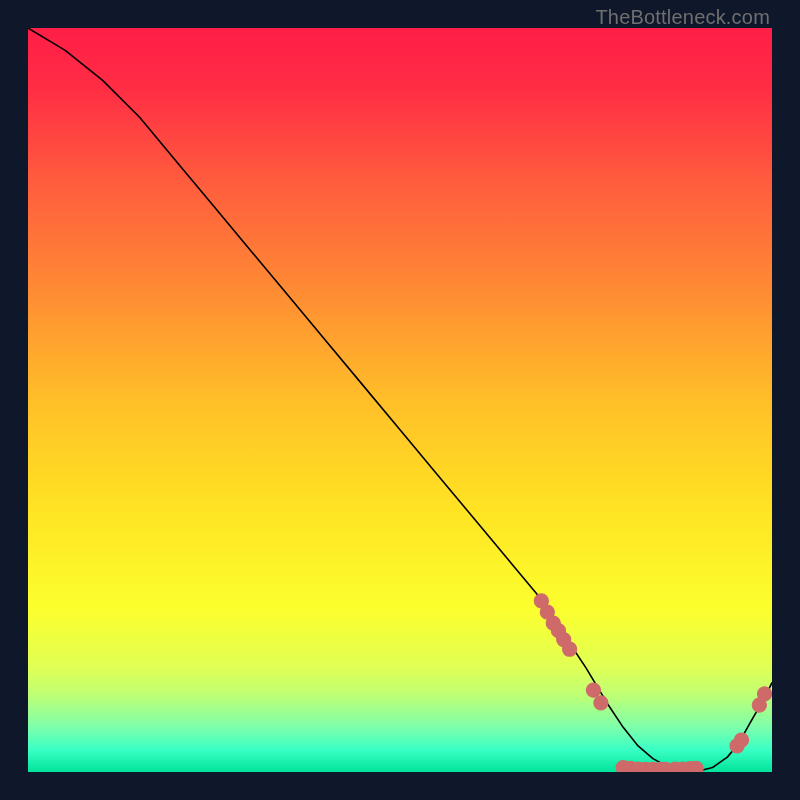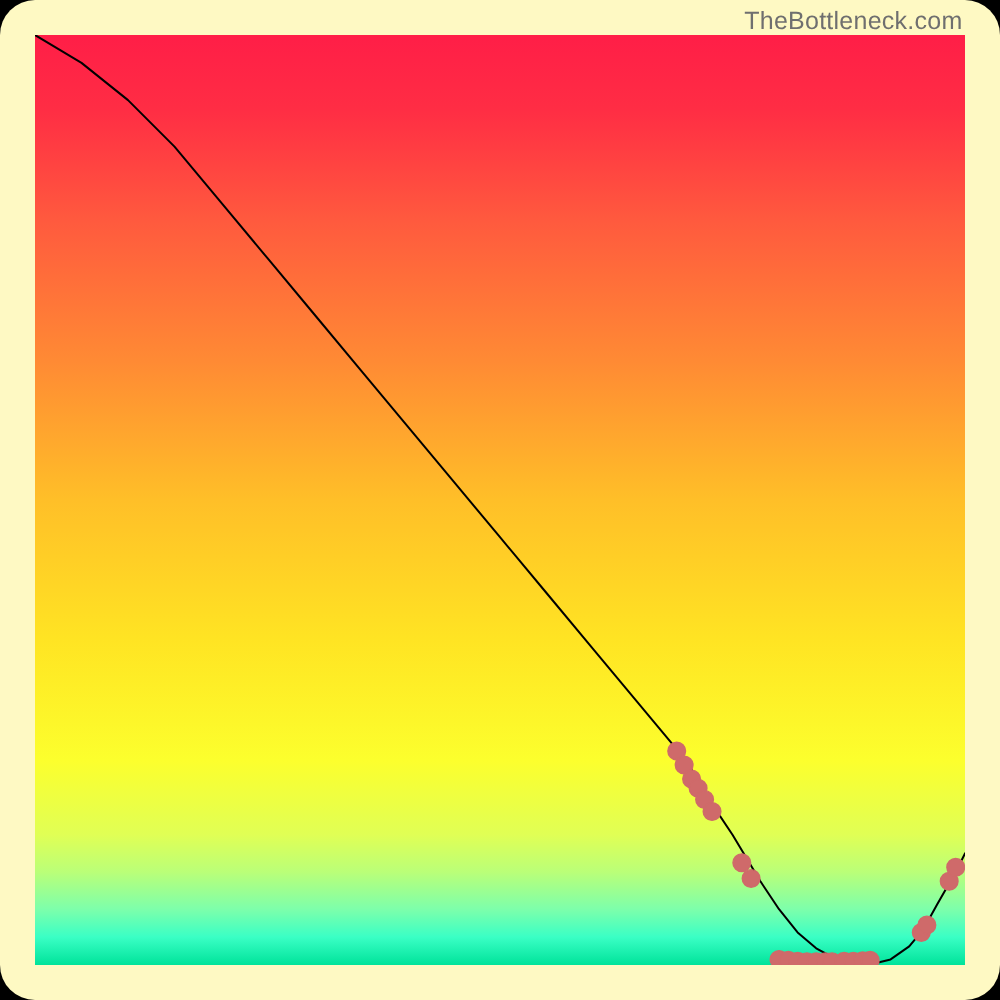--- a/index.html
+++ b/index.html
@@ -8,22 +8,21 @@
     width: 800px;
     height: 800px;
     background: #000;
     overflow: hidden;
     font-family: -apple-system, BlinkMacSystemFont, "Segoe UI", Arial, sans-serif;
   }
   .stage {
     position: relative;
     width: 800px;
     height: 800px;
-    background: #fef9c3;
-    border-radius: 28px;
+    background: #0f172a;
   }
   .plot-area {
     position: absolute;
     left: 28px;
     top: 28px;
     width: 744px;
     height: 744px;
   }
   .gradient {
     position: absolute;

